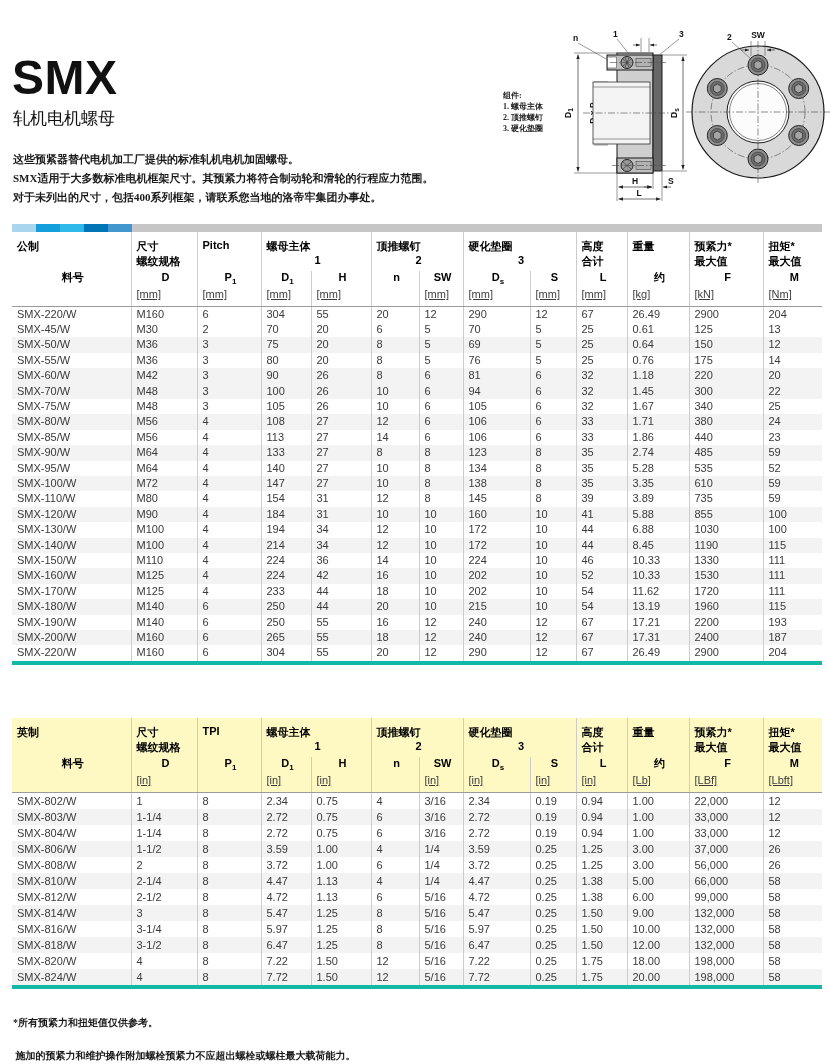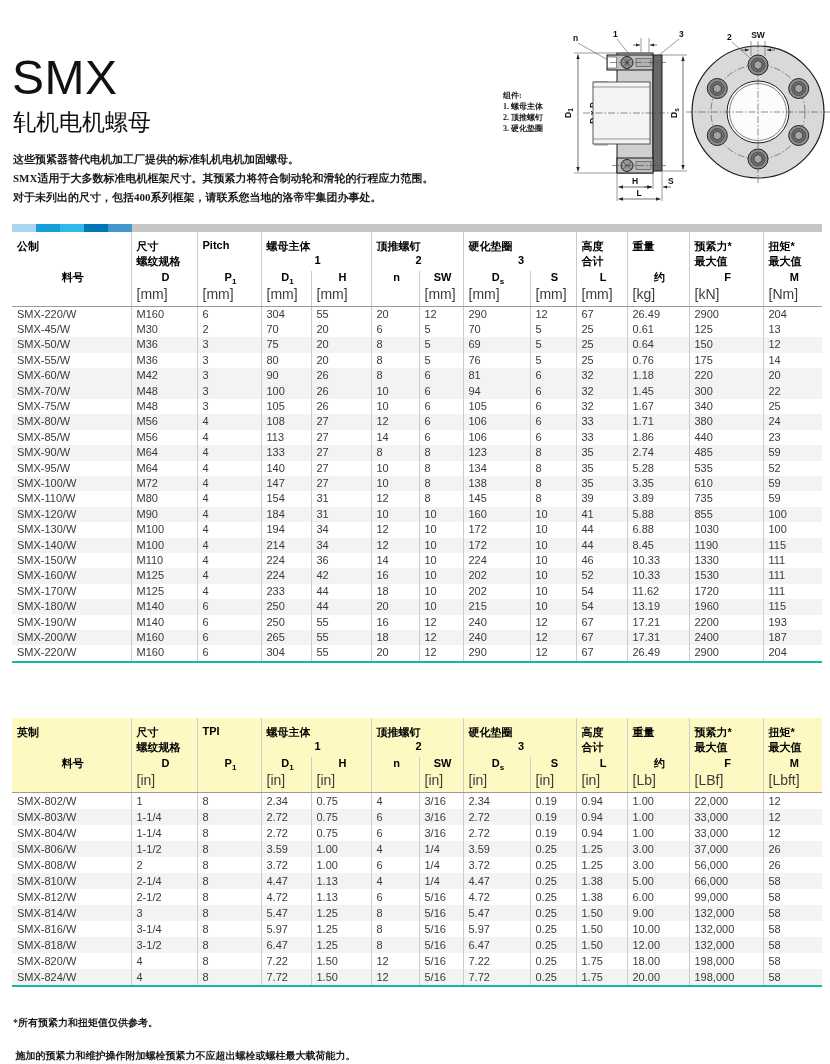--- a/index.html
+++ b/index.html
@@ -1,23 +1,23 @@
 <!DOCTYPE html>
 <html><head>
 <meta charset="utf-8">
 <style>
   * { margin:0; padding:0; box-sizing:border-box; }
   html,body { background:#fff; }
   .page { position:relative; width:830px; height:1064px; background:#fff; overflow:hidden;
           font-family:"Liberation Sans","DejaVu Sans",sans-serif; }
 
   
-  .title { position:absolute; left:12px; top:50px; font-size:48px; font-weight:400;
+  .title { position:absolute; left:12px; top:50px; font-size:48px; font-weight:700;
            letter-spacing:0.5px; color:#111; }
-  .subtitle { position:absolute; left:13px; top:107px; font-size:23px; color:#111;text-align:right; }
+  .subtitle { position:absolute; left:13px; top:107px; font-size:17px; color:#111;text-align:right; }
   .desc { position:absolute; left:13px; top:150px; width:480px;
           font-family:"Liberation Serif","DejaVu Serif",serif; font-weight:700;
           font-size:11px; line-height:19px; color:#1a1a1a; }
 
   
   .legend { position:absolute; left:503px; top:90px; width:90px;
             font-family:"Liberation Serif","DejaVu Serif",serif; font-weight:700;
             font-size:8px; line-height:11px; color:#222; }
 
   svg.drawing { position:absolute; left:490px; top:8px; width:340px; height:205px; }
@@ -28,34 +28,34 @@
   .lbl { font-family:"Liberation Sans","DejaVu Sans",sans-serif; font-size:8.5px;
          font-weight:700; fill:#111; }
   .hat { stroke:#222; stroke-width:0.5; }
 
   
   .band { position:absolute; left:12px; top:224px; width:810px; height:8px; display:flex; }
   .bsq  { display:block; width:24px; height:8px; }
 
   
   table.spec { position:absolute; left:12px; width:810px; border-collapse:collapse;
-               table-layout:fixed; border-bottom:2px solid #14b8a6; }
+               table-layout:fixed; border-bottom:4px solid #14b8a6; }
   #metric   { top:232px; }
   #imperial { top:718px; }
   #imperial thead th { background:#fef9c3; }
   .spec th, .spec td { padding:0 2px 0 5px; text-align:left; vertical-align:top;
                        overflow:hidden; white-space:nowrap; }
   .spec thead th { font-weight:700; color:#000; font-size:11px; }
   tr.ga th { padding-top:7px; height:22px; }
   tr.gb th { height:17px; }
   th.cnum { text-align:center; }
   tr.cd th { height:35px; border-bottom:1px solid #9b9b9b; }
   .sym  { font-size:11px; font-weight:700; line-height:13px;text-align:center; }
   .sym sub { font-size:8px; }
-  .unit { font-size:14px; font-weight:400; color:#3d3d3d; line-height:12px; }
+  .unit { font-size:11px; font-weight:400; color:#3d3d3d; line-height:12px;text-decoration:underline; }
   .spec tbody td { font-size:11px; color:#3a3a3a; }
   #metric   tbody td { height:15.4px; line-height:15.4px; }
   #imperial tbody td { height:16px;   line-height:16px; }
   .bl { border-left:1px solid #ccc; }
   tr.zebra { background:#f3f3f3; }
 
   
   .foot { position:absolute; left:13px; top:994px; width:700px;
           font-family:"Liberation Serif","DejaVu Serif",serif; font-weight:700;
           font-size:10px; line-height:11.3px; color:#1a1a1a; white-space:pre-wrap; }

